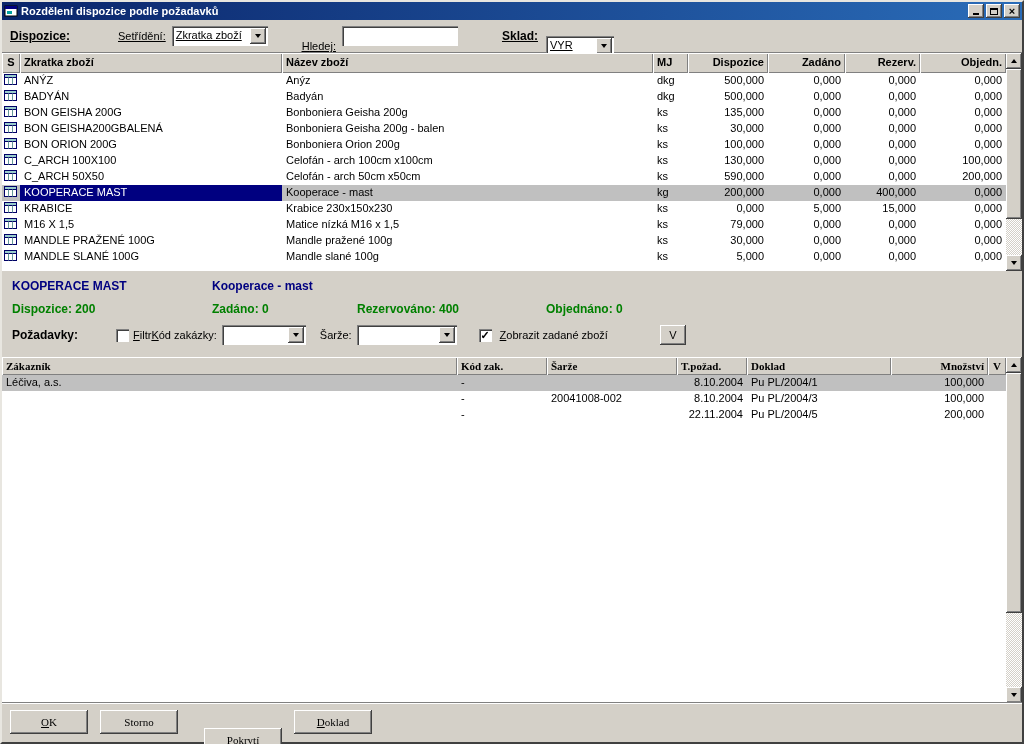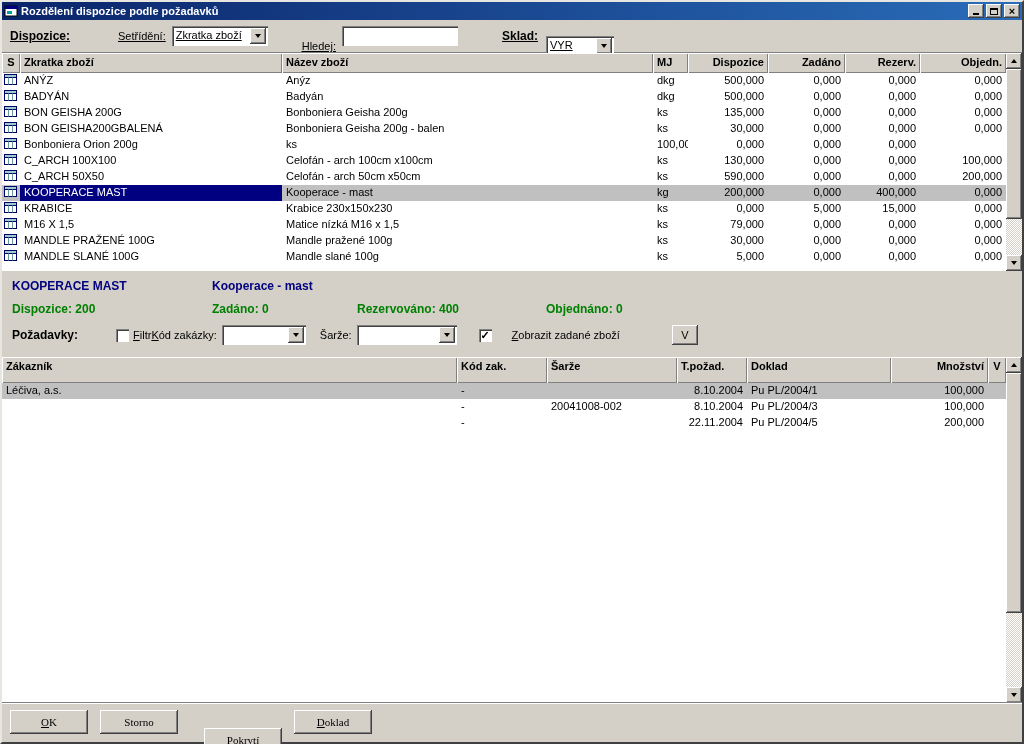--- a/index.html
+++ b/index.html
@@ -28,21 +28,21 @@
   .combo-btn{width:16px;margin:2px;background:var(--face);box-shadow:inset -1px -1px 0 var(--dkr), inset 1px 1px 0 var(--lt), inset -2px -2px 0 var(--dk);display:flex;align-items:center;justify-content:center;}
   .arr-down{width:0;height:0;border-left:3px solid transparent;border-right:3px solid transparent;border-top:4px solid #000;}
   .arr-up{width:0;height:0;border-left:3px solid transparent;border-right:3px solid transparent;border-bottom:4px solid #000;}
   .txtfield{height:20px;background:#fff;border:none;box-shadow:inset 1px 1px 0 var(--dk), inset 2px 2px 0 var(--dkr), inset -1px -1px 0 var(--lt);padding:0 4px;font-family:"Liberation Sans",sans-serif;font-size:11px;}
   
   .table-region{display:flex;background:#fff;}
   .tr-main{height:218px;flex:0 0 218px;}
   .tr-req{height:346px;flex:0 0 346px;}
   .table-main{width:1004px;background:#fff;}
   .thead{display:grid;grid-template-columns:var(--mcols);height:20px;}
-  .rhead{display:grid;grid-template-columns:var(--rcols);height:26px;}
+  .rhead{display:grid;grid-template-columns:var(--rcols);height:18px;font-family:Liberation Serif, serif;}
   .th{background:var(--face);box-shadow:inset 1px 1px 0 var(--lt), inset -1px -1px 0 var(--dk);font-weight:bold;padding:3px 4px 0;white-space:nowrap;overflow:hidden;font-size:11px;}
   .th.c-num{text-align:right;}
   .th.c-ctr{text-align:center;padding-left:0;padding-right:0;}
   .trow{display:grid;grid-template-columns:var(--mcols);height:16px;background:#fff;}
   .rrow{display:grid;grid-template-columns:var(--rcols);height:16px;background:#fff;}
   .trow.sel,.rrow.sel{background:#c0c0c0;}
   .trow.sel .c-code{background:#000080;color:#fff;}
   .tc{padding:1px 4px;white-space:nowrap;overflow:hidden;font-size:11px;line-height:13px;}
   .tc.c-s{padding:1px 1px 0 2px;}
   .tc.c-num{text-align:right;}
@@ -193,20 +193,21 @@
             <div class="tc c-num">0,000</div>
           </div>
           <div class="trow">
             <div class="tc c-s"><svg width="13" height="11" viewBox="0 0 13 11">
                 <rect x="0.5" y="0.5" width="12" height="10" fill="#ffffff" stroke="#000066"></rect>
                 <rect x="1" y="1" width="11" height="2" fill="#99cccc"></rect>
                 <line x1="0.5" y1="3.5" x2="12.5" y2="3.5" stroke="#000066"></line>
                 <line x1="4.5" y1="3.5" x2="4.5" y2="10.5" stroke="#669999"></line>
                 <line x1="8.5" y1="3.5" x2="8.5" y2="10.5" stroke="#669999"></line>
               </svg></div>
+            <div class="tc c-code">BON ORION 200G</div>
             <div class="tc">Bonboniera Orion 200g</div>
             <div class="tc">ks</div>
             <div class="tc c-num">100,000</div>
             <div class="tc c-num">0,000</div>
             <div class="tc c-num">0,000</div>
             <div class="tc c-num">0,000</div>
           </div>
           <div class="trow">
             <div class="tc c-s"><svg width="13" height="11" viewBox="0 0 13 11">
                 <rect x="0.5" y="0.5" width="12" height="10" fill="#ffffff" stroke="#000066"></rect>
@@ -356,21 +357,21 @@
           </span>
       </div>
       <span class="lbl" style="margin-left:14px;">Šarže:</span>
       <div class="combo" style="width:100px;margin-left:5px;">
         <span class="combo-txt"></span>
         <span class="combo-btn">
             <span class="arr-down"></span>
           </span>
       </div>
       <span class="cb checked" style="margin-left:22px;"></span>
-      <span class="lbl" style="margin-left:20px;"><u>Z</u>obrazit zadané zboží</span>
+      <span class="lbl" style="margin-left:8px;"><u>Z</u>obrazit zadané zboží</span>
       <button class="vbtn" style="margin-left:52px;">V</button>
     </div>
   </div>
 
   <div class="table-region tr-req">
     <div class="table-main">
       <div class="rhead">
         <div class="th">Zákazník</div>
         <div class="th">Kód zak.</div>
         <div class="th">Šarže</div>

